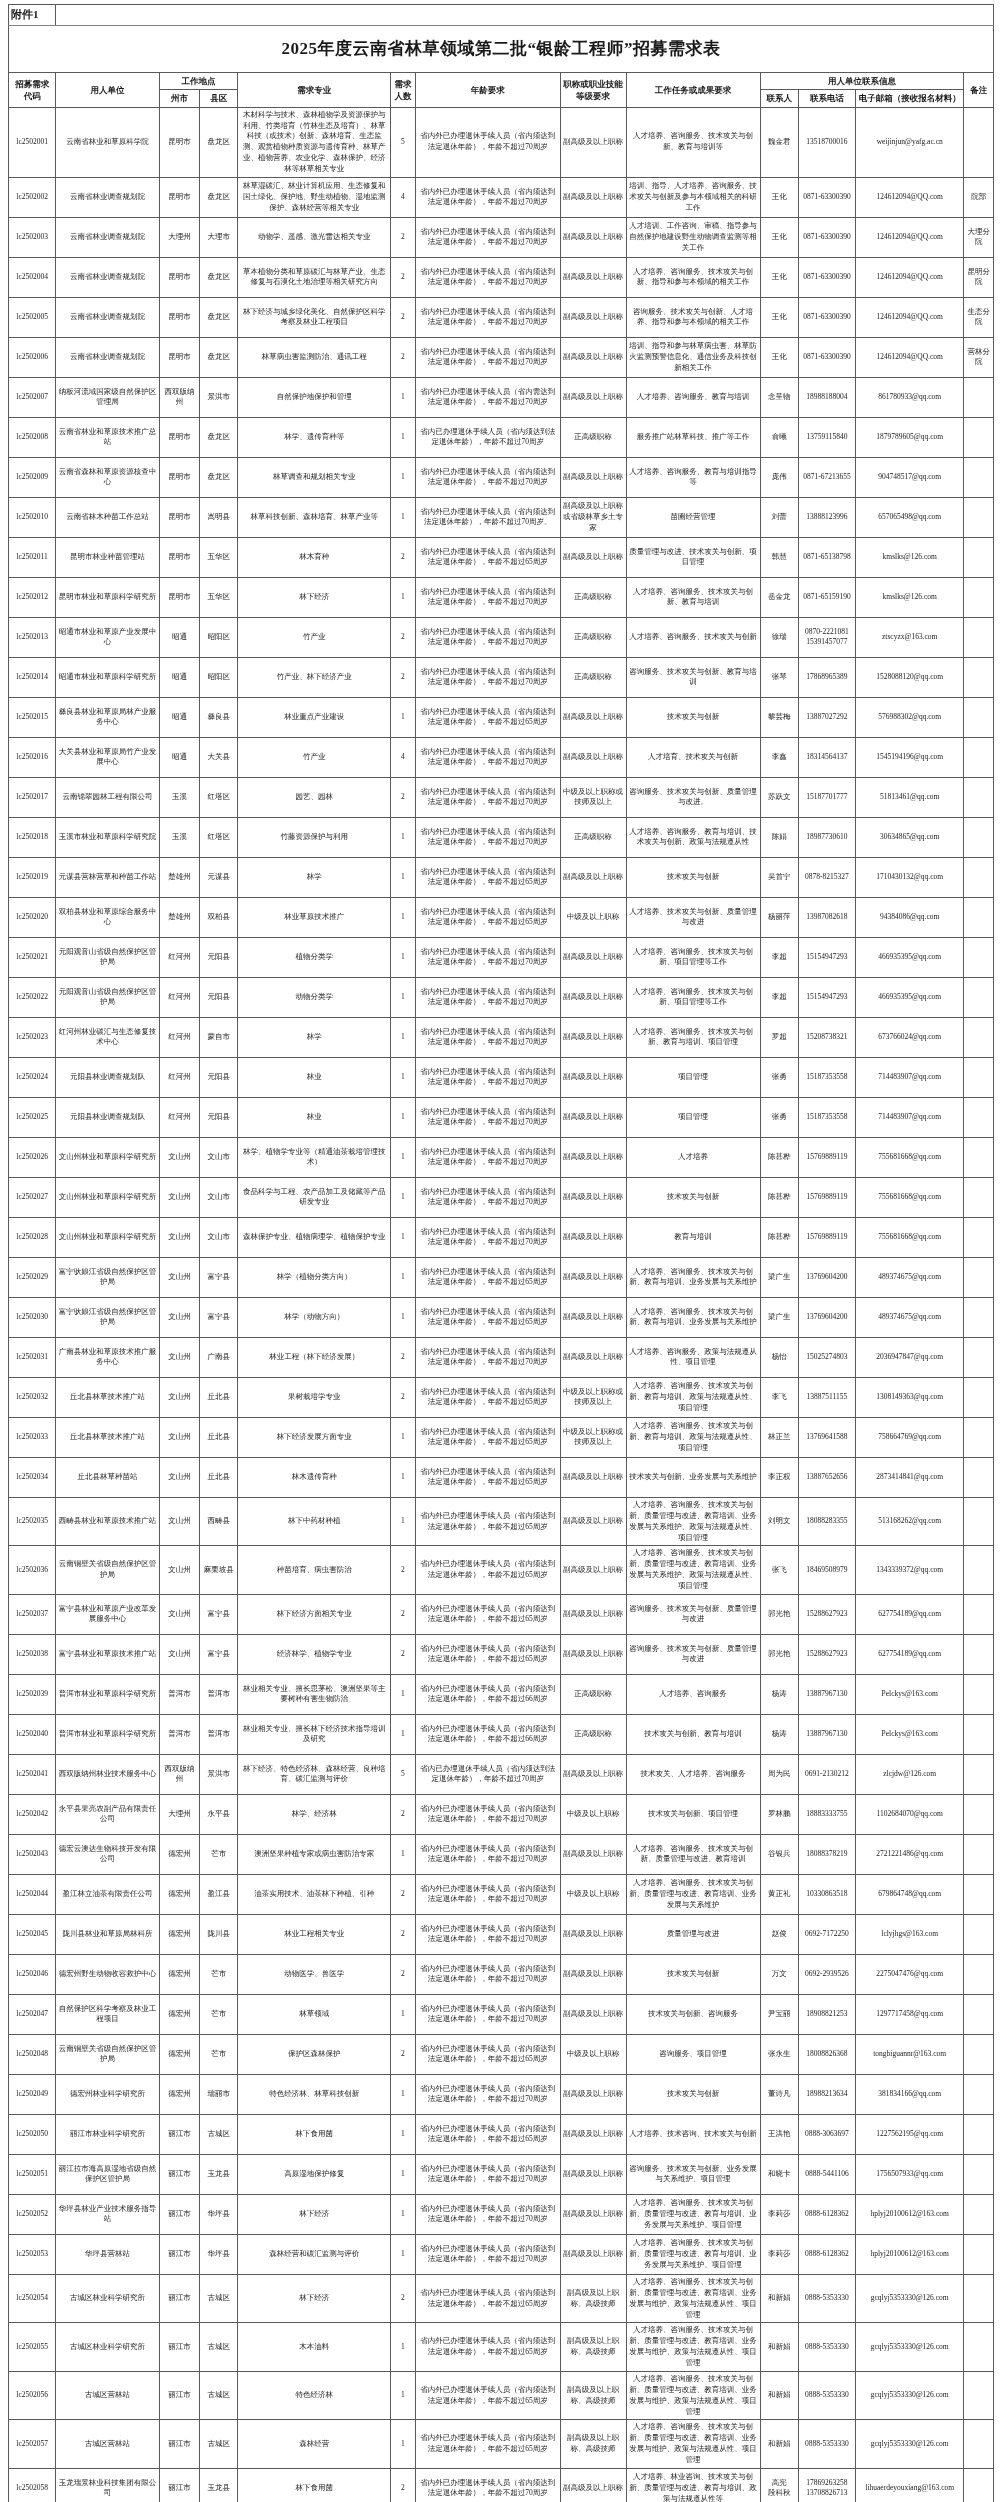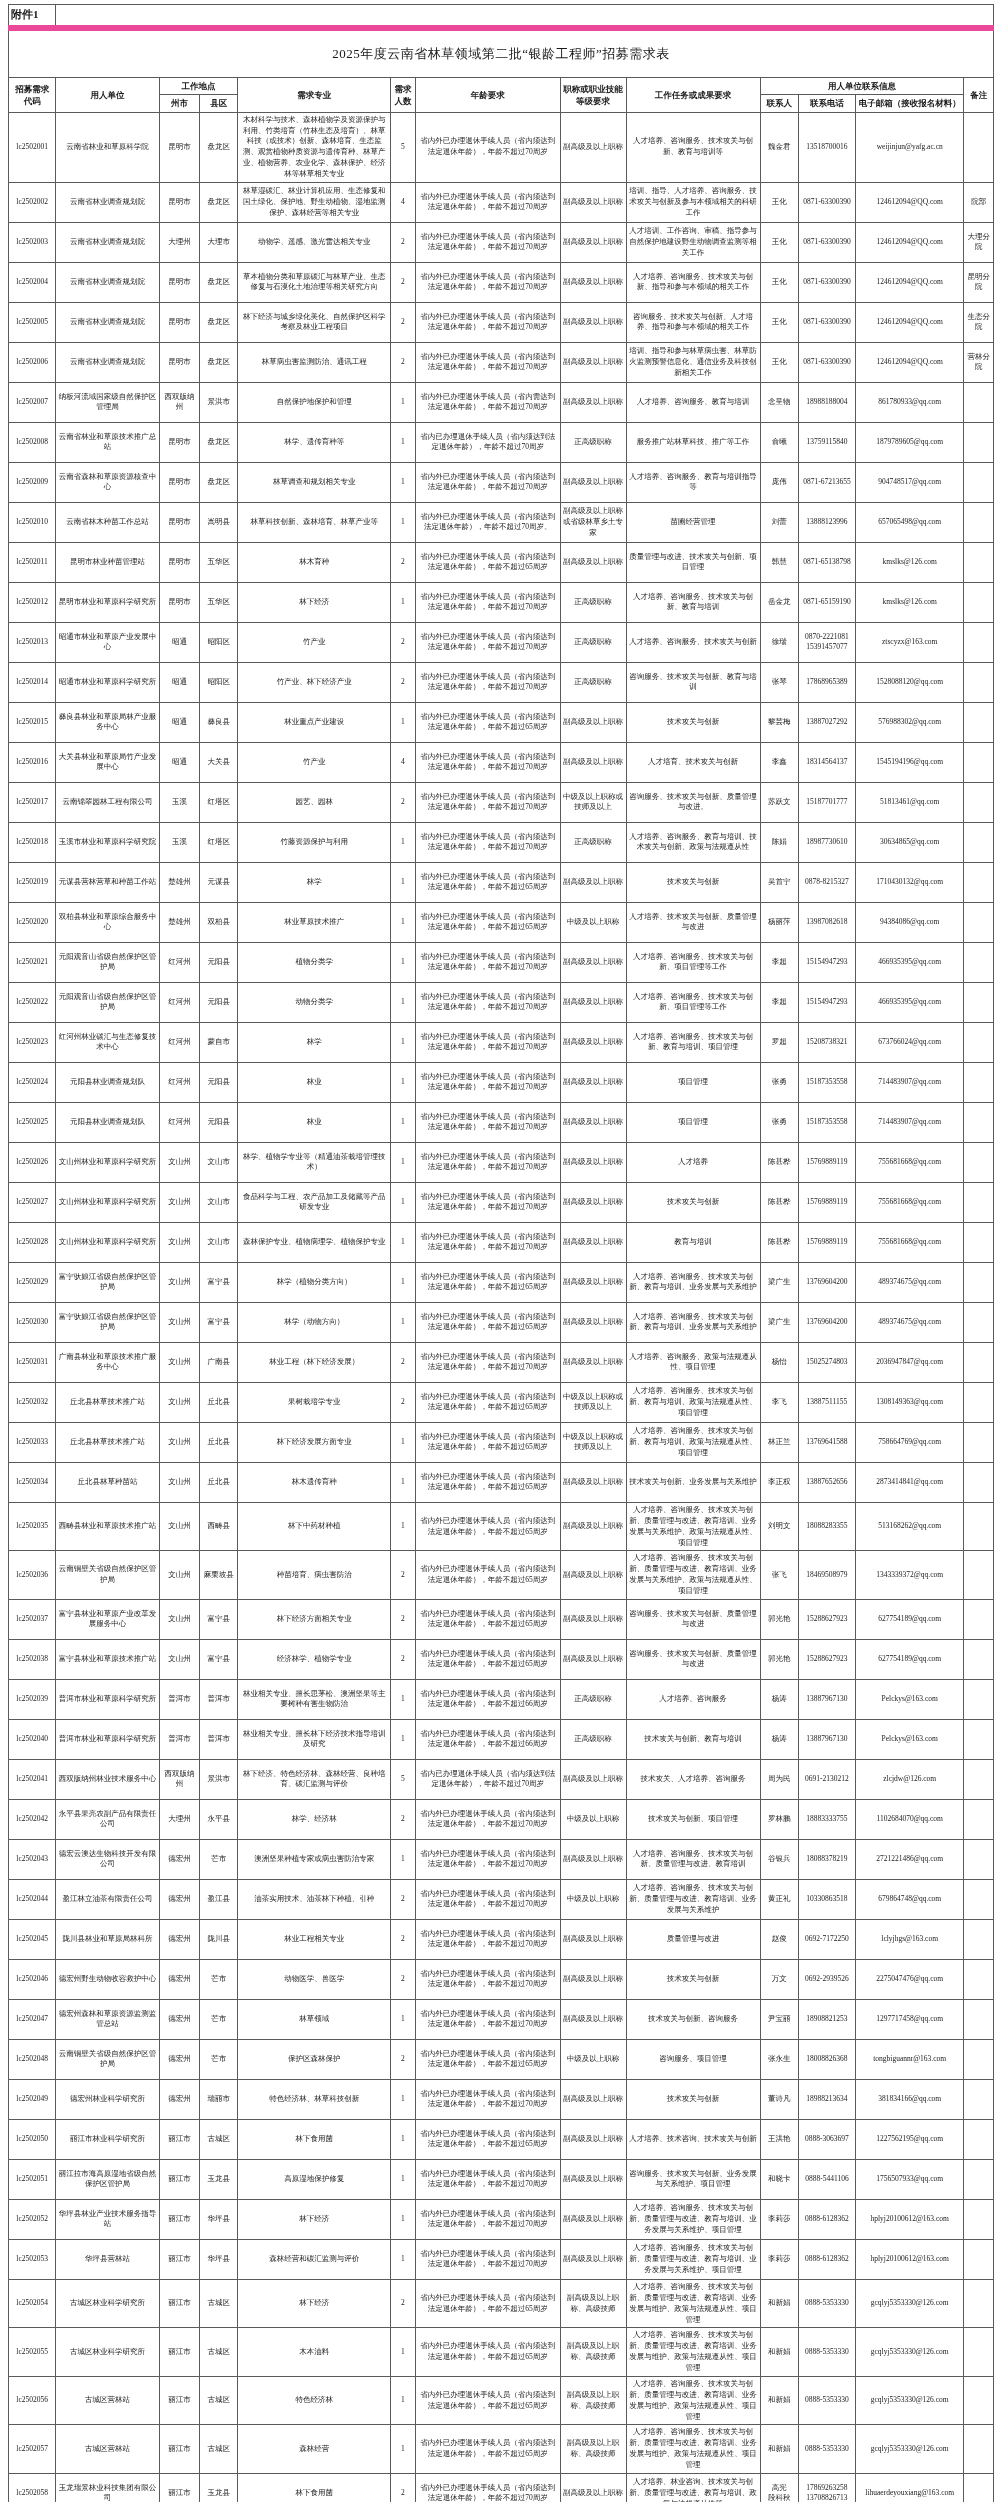--- a/index.html
+++ b/index.html
@@ -3,22 +3,22 @@
 <meta charset="utf-8">
 <style>
   html,body{margin:0;padding:0;background:#ffffff;}
   body{width:1000px;font-family:"Liberation Serif","DejaVu Serif",serif;color:#111;}
   .sheet{margin:4px 6px 4px 8px;}
   table{border-collapse:collapse;width:100%;table-layout:fixed;}
   td,th{border:1px solid #5a5a5a;font-size:7.5px;line-height:1.45;text-align:center;
         vertical-align:middle;padding:2px 2px;word-break:break-all;white-space:pre-line;
         font-weight:normal;color:#1a1a1a;}
   thead th{font-weight:bold;font-size:8.5px;}
-  .attach-row td{text-align:left;font-size:11px;font-weight:bold;height:16px;border-bottom:6px solid #ec4899;margin-top:16px;}
-  .title-row td{font-size:13px;font-weight:normal;height:42px;letter-spacing:.5px;}
+  .attach-row td{text-align:left;font-size:11px;font-weight:bold;height:16px;border-bottom:1px solid #ec4899;margin-top:16px;}
+  .title-row td{font-size:17px;font-weight:bold;height:42px;letter-spacing:.5px;}
   tbody td{height:35px;}
   .c-code,.c-email,.c-phone{font-family:"Liberation Serif","DejaVu Serif",serif;}
 </style>
 </head>
 <body>
 
 <div class="sheet">
   <table>
     <colgroup>
       <col style="width:4.8%">
@@ -750,21 +750,21 @@
           <td class="c-age">省内外已办理退休手续人员（省内须达到法定退休年龄），年龄不超过70周岁</td>
           <td class="c-title_req">副高级及以上职称</td>
           <td class="c-task">技术攻关与创新</td>
           <td class="c-contact">万文</td>
           <td class="c-phone">0692-2939526</td>
           <td class="c-email">2275047476@qq.com</td>
           <td class="c-remark"></td>
         </tr>
         <tr>
           <td class="c-code">lc2502047</td>
-          <td class="c-employer">德宏州森林和草原资源监测监管总站</td>
+          <td class="c-employer">自然保护区科学考察及林业工程项目</td>
           <td class="c-city">德宏州</td>
           <td class="c-county">芒市</td>
           <td class="c-major">林草领域</td>
           <td class="c-headcount">1</td>
           <td class="c-age">省内外已办理退休手续人员（省内须达到法定退休年龄），年龄不超过70周岁</td>
           <td class="c-title_req">副高级及以上职称</td>
           <td class="c-task">技术攻关与创新、咨询服务</td>
           <td class="c-contact">尹宝丽</td>
           <td class="c-phone">18908821253</td>
           <td class="c-email">1297717458@qq.com</td>

